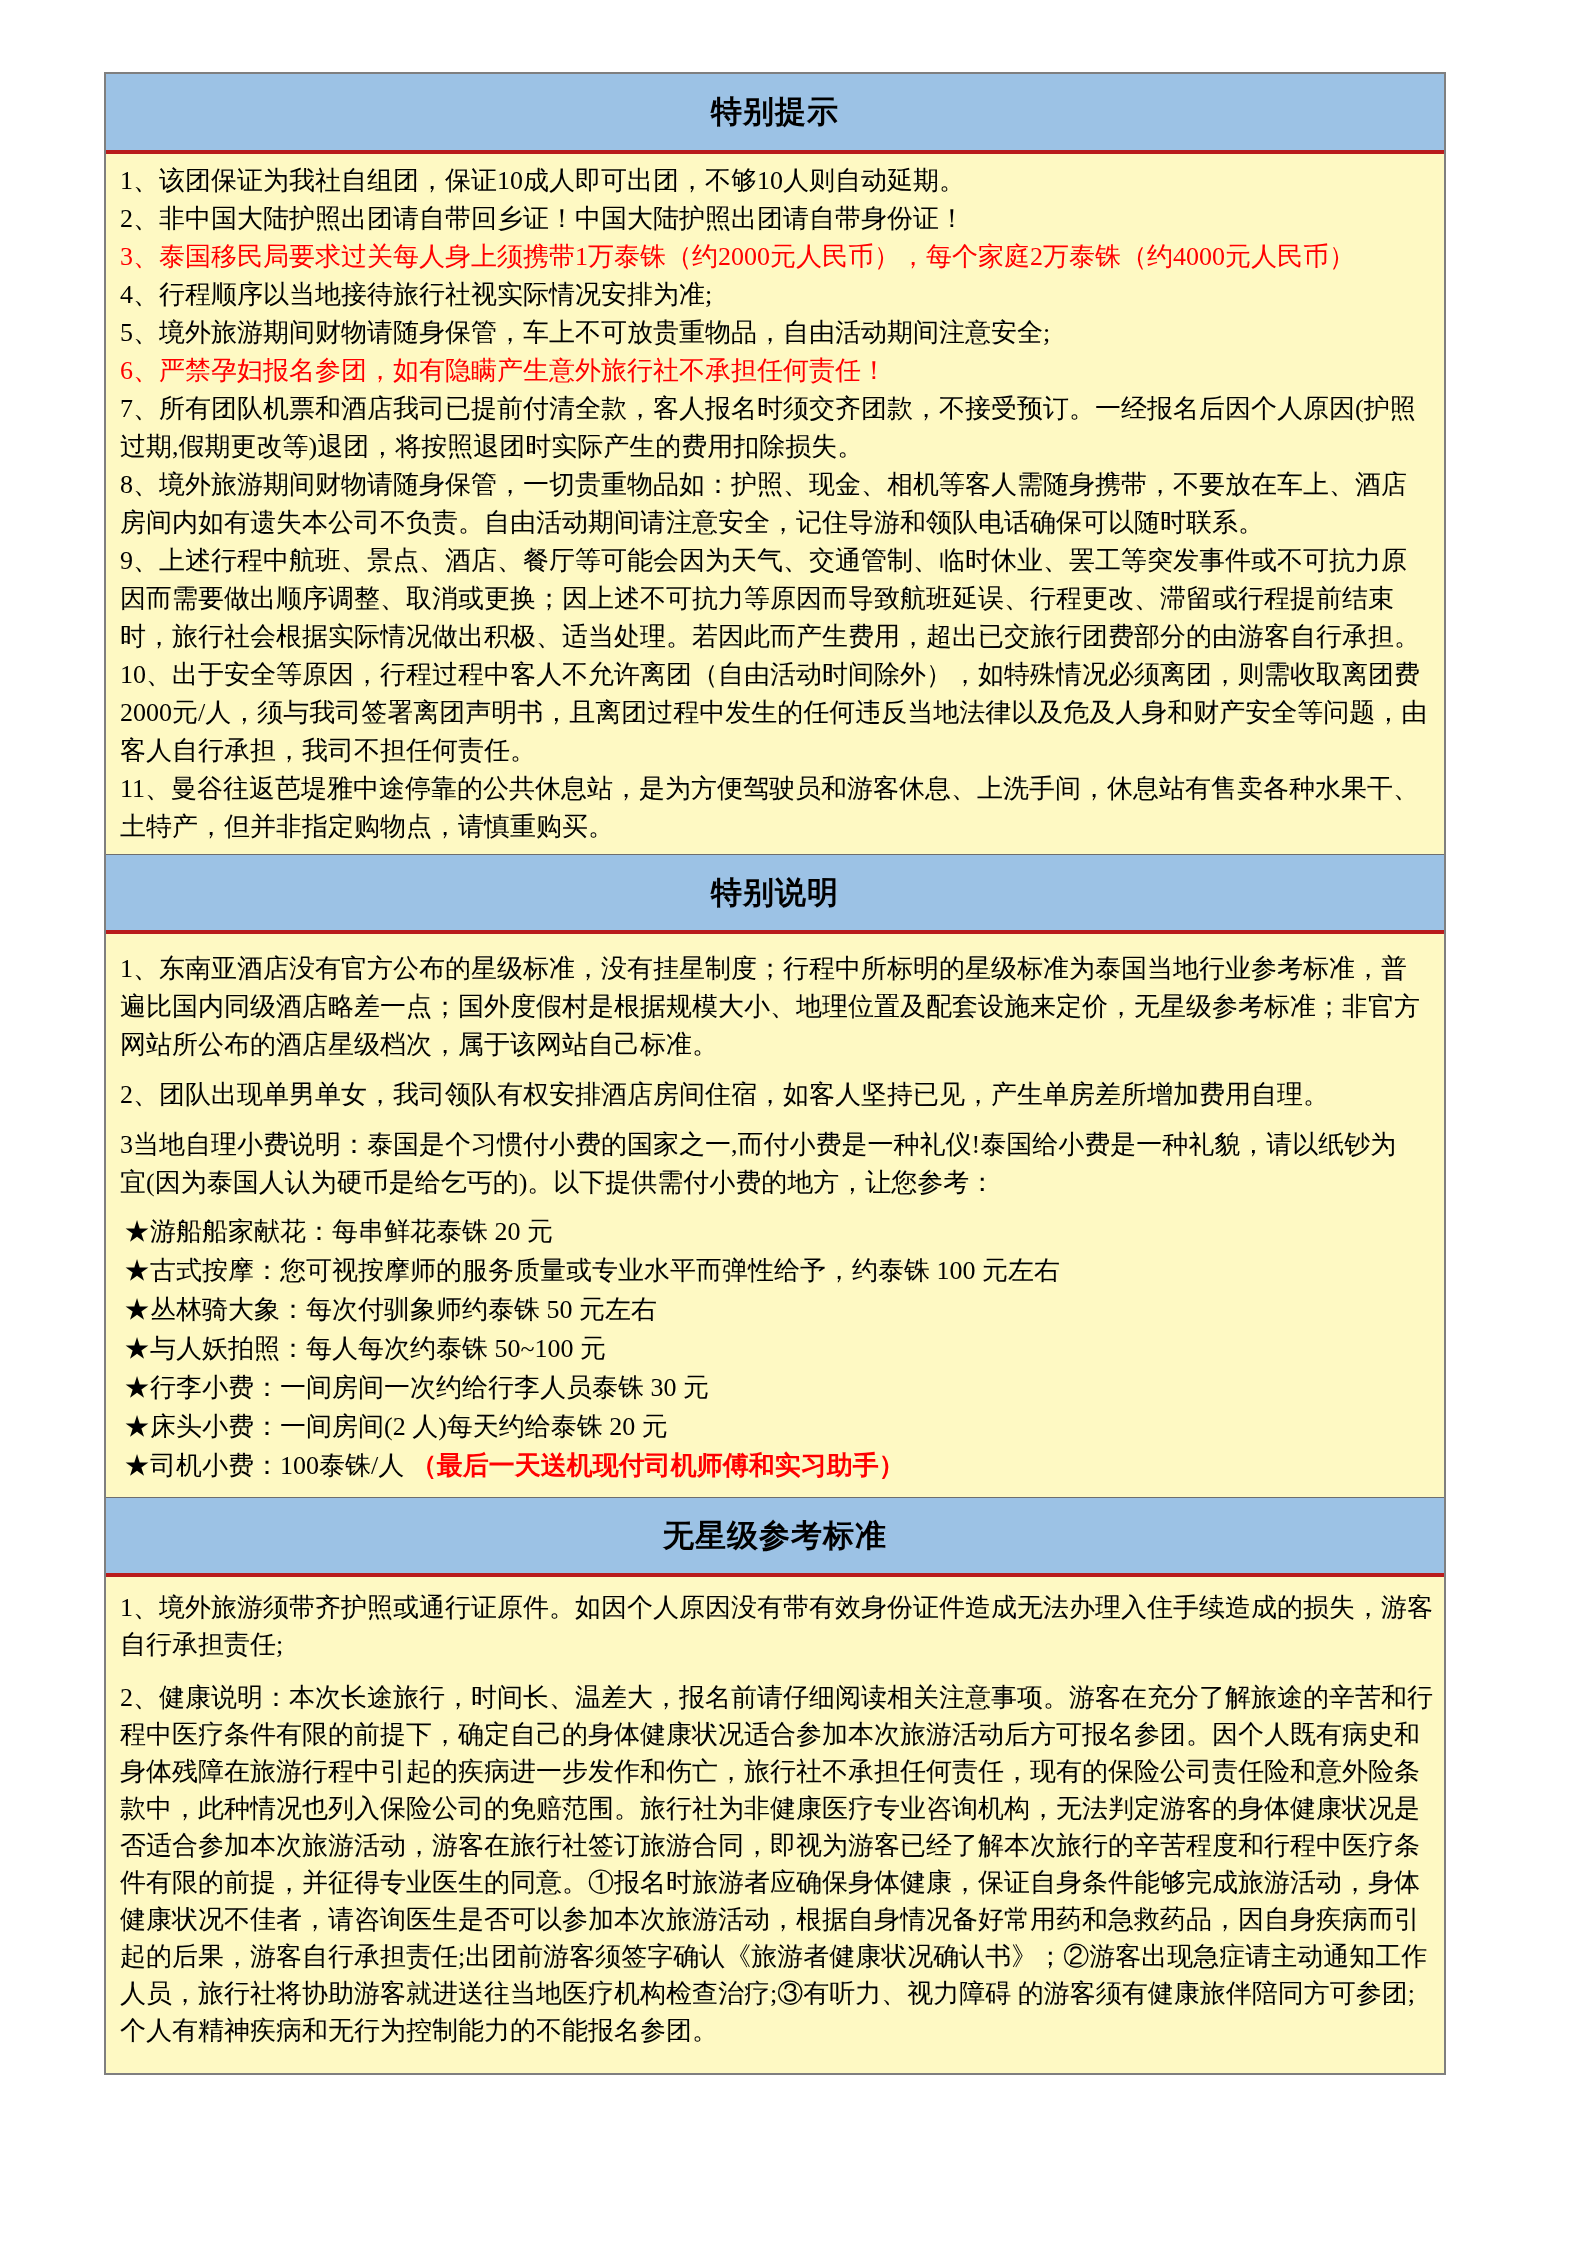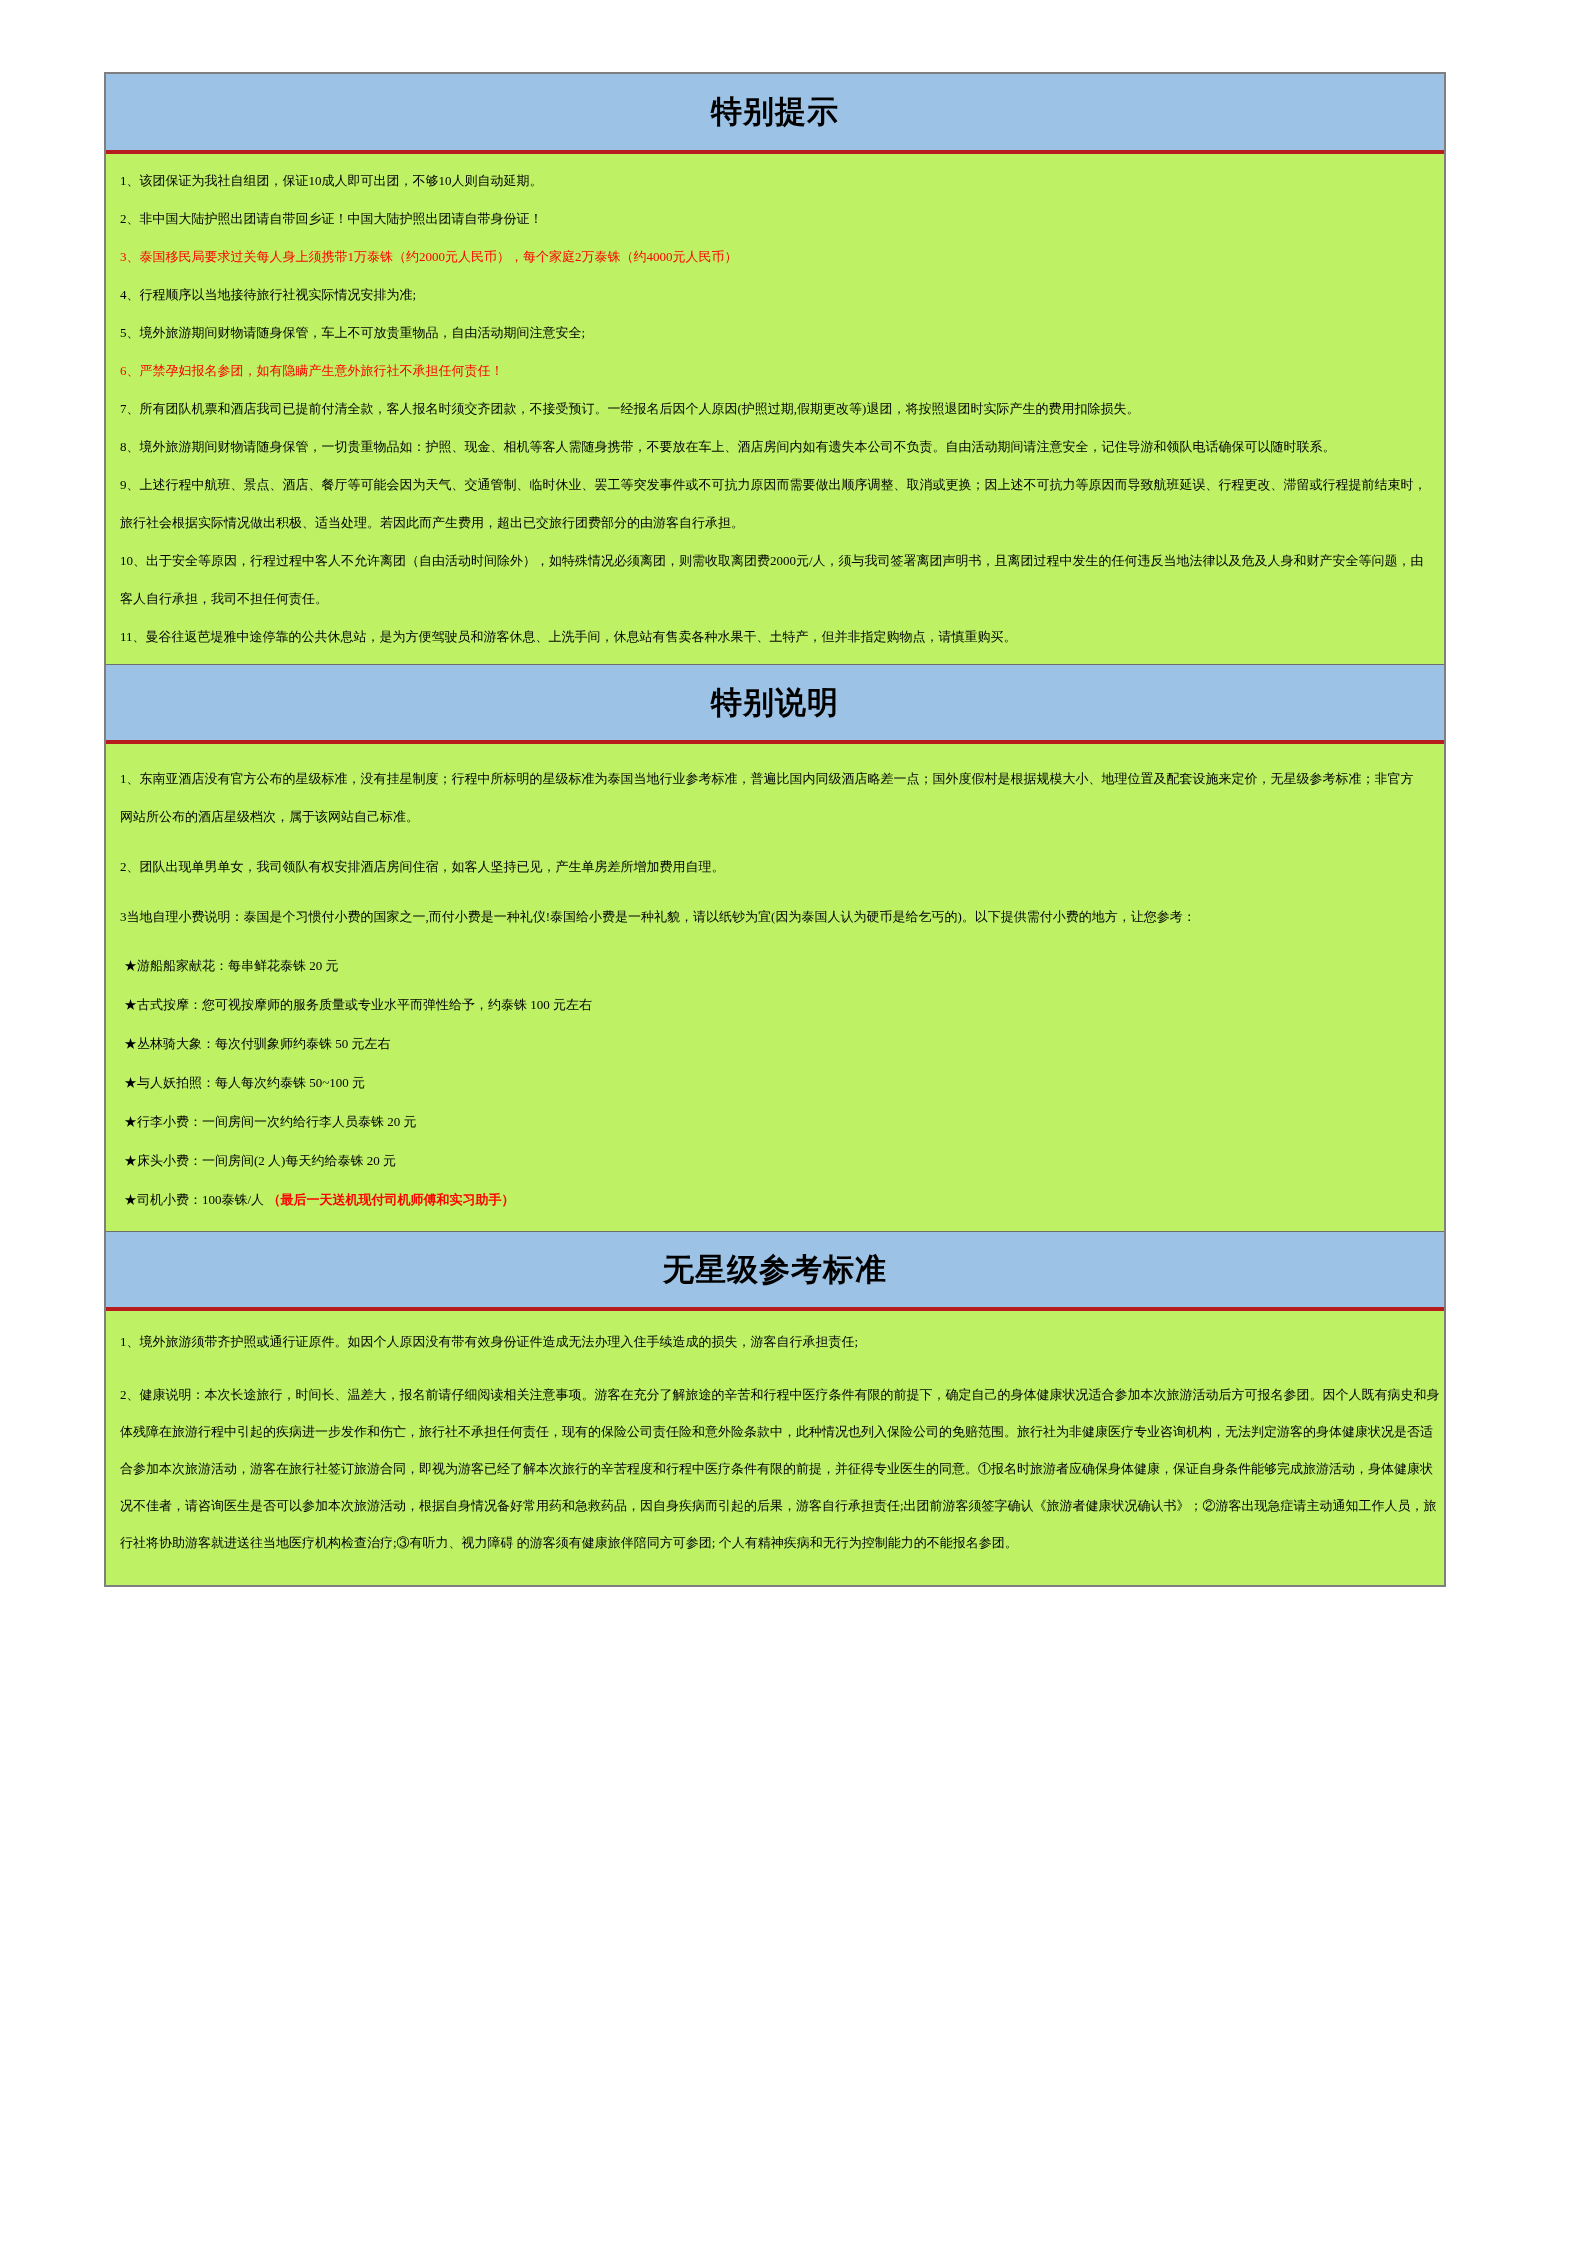--- a/index.html
+++ b/index.html
@@ -37,22 +37,22 @@
   }
   .doc-table > .section-header:first-child { border-top: none; }
   .section-title {
     font-family: "Liberation Sans", sans-serif;
     font-weight: 600;
     font-size: 31px;
     letter-spacing: 1px;
     color: #000000;
   }
   .section-body {
-    background: #bef264;
-    font-size: 13px;
+    background: #fef9c3;
+    font-size: 26px;
     color: #000000;
   }
   .body-1 { padding: 8px 16px 8px 14px; }
   .body-1 .para { line-height: 38px; margin: 0; }
   .body-2 { padding: 16px 22px 10px 14px; }
   .body-2 .para { line-height: 38px; margin: 0 0 12px 0; }
   .body-2 .para.tight { line-height: 35px; margin: 4px; }
   .body-3 { padding: 12px 4px 8px 14px; }
   .body-3 .para { line-height: 37px; margin: 0 0 16px 0; }
   .body-3 .para:last-child { margin-bottom: 16px; }
@@ -86,21 +86,21 @@
       <span class="section-title">特别说明</span>
     </div>
     <div class="section-body body-2">
         <div class="para"><span>1、东南亚酒店没有官方公布的星级标准，没有挂星制度；行程中所标明的星级标准为泰国当地行业参考标准，普遍比国内同级酒店略差一点；国外度假村是根据规模大小、地理位置及配套设施来定价，无星级参考标准；非官方网站所公布的酒店星级档次，属于该网站自己标准。</span></div>
         <div class="para"><span>2、团队出现单男单女，我司领队有权安排酒店房间住宿，如客人坚持已见，产生单房差所增加费用自理。</span></div>
         <div class="para"><span>3当地自理小费说明：泰国是个习惯付小费的国家之一,而付小费是一种礼仪!泰国给小费是一种礼貌，请以纸钞为宜(因为泰国人认为硬币是给乞丐的)。以下提供需付小费的地方，让您参考：</span></div>
         <div class="para tight"><span>★游船船家献花：每串鲜花泰铢 20 元</span></div>
         <div class="para tight"><span>★古式按摩：您可视按摩师的服务质量或专业水平而弹性给予，约泰铢 100 元左右</span></div>
         <div class="para tight"><span>★丛林骑大象：每次付驯象师约泰铢 50 元左右</span></div>
         <div class="para tight"><span>★与人妖拍照：每人每次约泰铢 50~100 元</span></div>
-        <div class="para tight"><span>★行李小费：一间房间一次约给行李人员泰铢 20 元</span></div>
+        <div class="para tight"><span>★行李小费：一间房间一次约给行李人员泰铢 30 元</span></div>
         <div class="para tight"><span>★床头小费：一间房间(2 人)每天约给泰铢 20 元</span></div>
         <div class="para tight"><span>★司机小费：100泰铢/人 </span><span class="red bold">（最后一天送机现付司机师傅和实习助手）</span></div>
       </div>
 
     <div class="section-header">
       <span class="section-title">无星级参考标准</span>
     </div>
     <div class="section-body body-3">
         <div class="para"><span>1、境外旅游须带齐护照或通行证原件。如因个人原因没有带有效身份证件造成无法办理入住手续造成的损失，游客自行承担责任;</span></div>
         <div class="para"><span>2、健康说明：本次长途旅行，时间长、温差大，报名前请仔细阅读相关注意事项。游客在充分了解旅途的辛苦和行程中医疗条件有限的前提下，确定自己的身体健康状况适合参加本次旅游活动后方可报名参团。因个人既有病史和身体残障在旅游行程中引起的疾病进一步发作和伤亡，旅行社不承担任何责任，现有的保险公司责任险和意外险条款中，此种情况也列入保险公司的免赔范围。旅行社为非健康医疗专业咨询机构，无法判定游客的身体健康状况是否适合参加本次旅游活动，游客在旅行社签订旅游合同，即视为游客已经了解本次旅行的辛苦程度和行程中医疗条件有限的前提，并征得专业医生的同意。①报名时旅游者应确保身体健康，保证自身条件能够完成旅游活动，身体健康状况不佳者，请咨询医生是否可以参加本次旅游活动，根据自身情况备好常用药和急救药品，因自身疾病而引起的后果，游客自行承担责任;出团前游客须签字确认《旅游者健康状况确认书》；②游客出现急症请主动通知工作人员，旅行社将协助游客就进送往当地医疗机构检查治疗;③有听力、视力障碍 的游客须有健康旅伴陪同方可参团; 个人有精神疾病和无行为控制能力的不能报名参团。</span></div>

